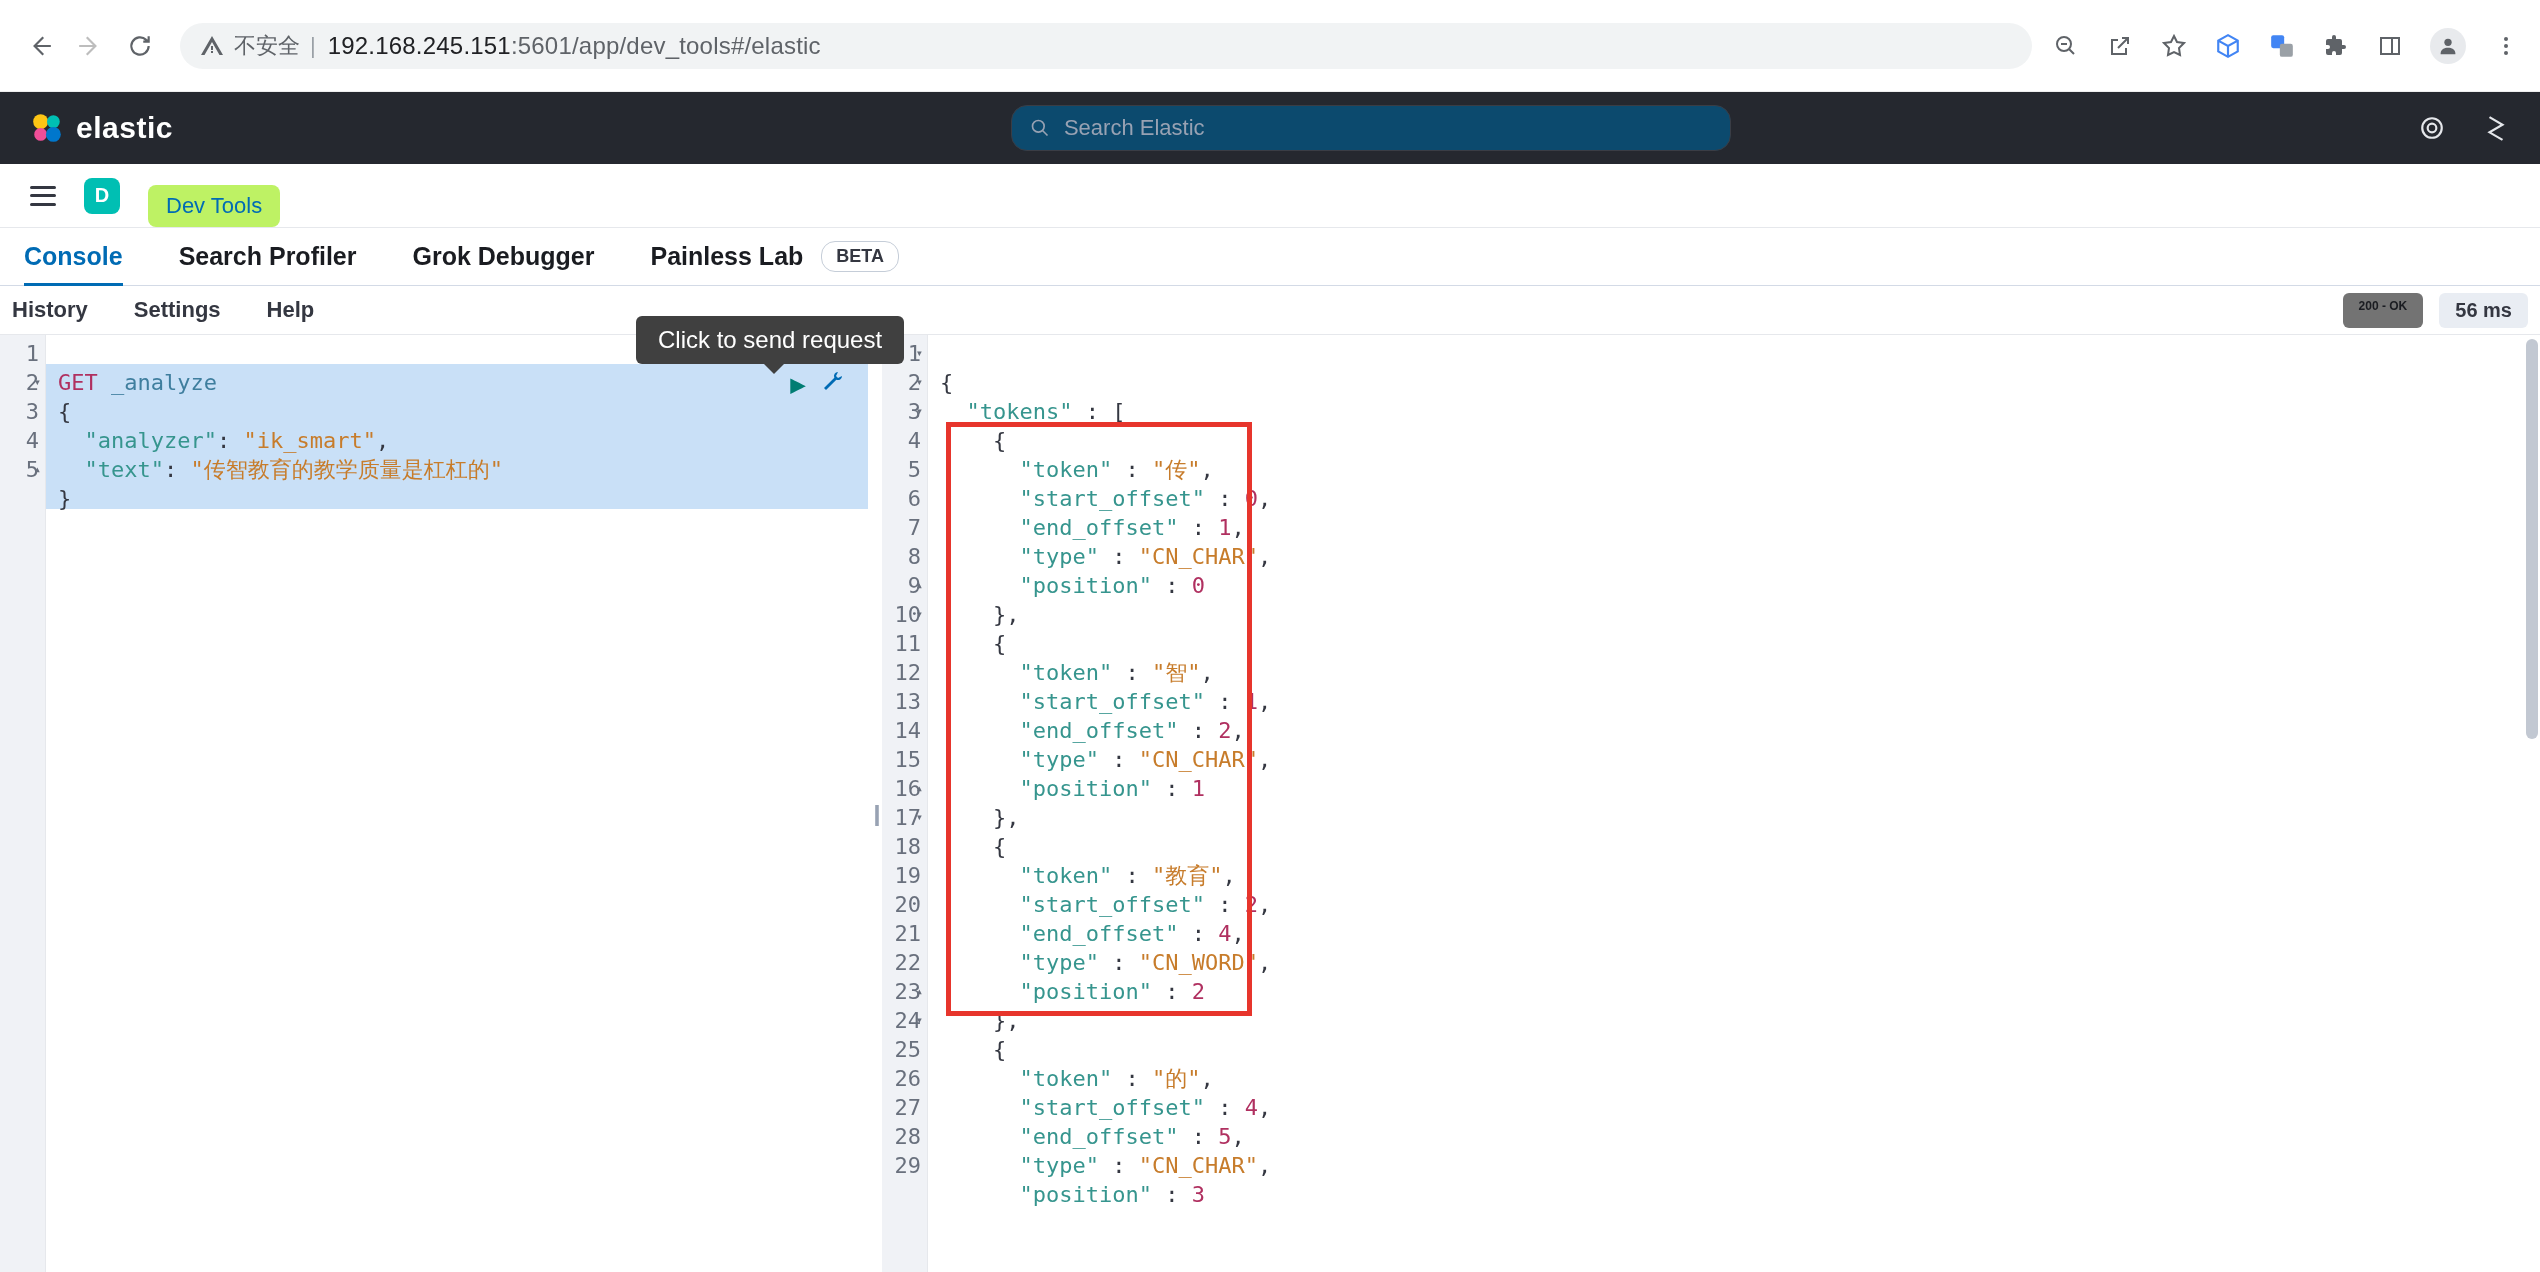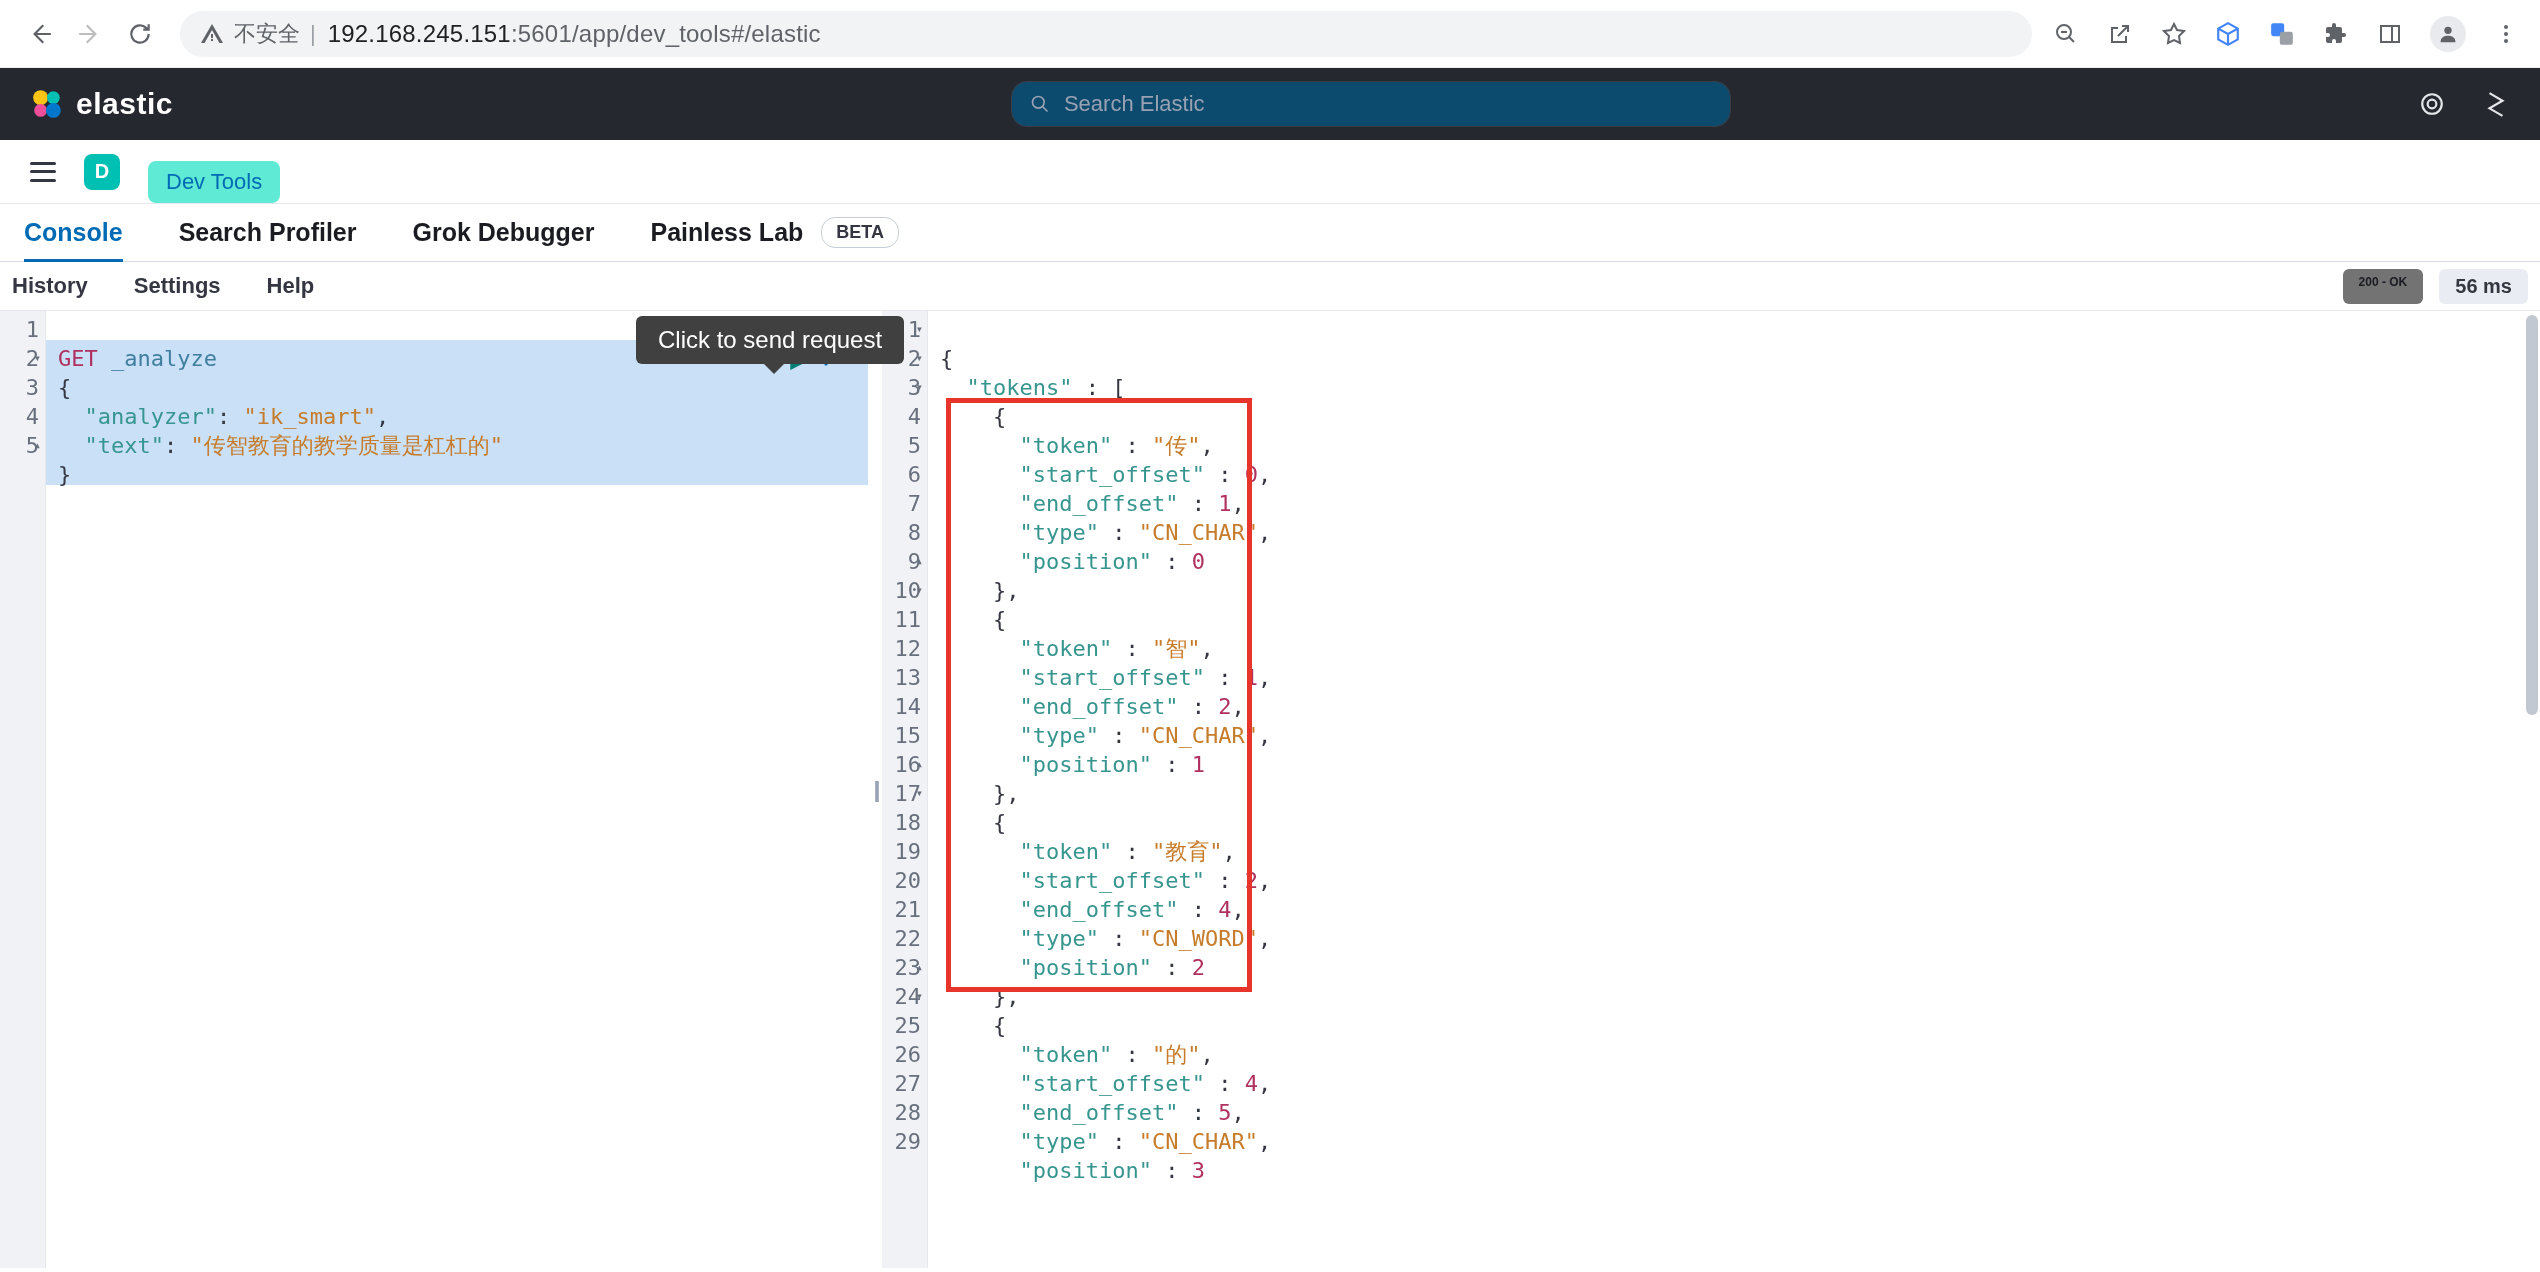--- a/index.html
+++ b/index.html
@@ -1,19 +1,19 @@
 <!DOCTYPE html>
 <html><head>
 <meta charset="utf-8">
 <style>
 * { margin: 0; padding: 0; box-sizing: border-box; }
 body { font-family: -apple-system, BlinkMacSystemFont, "Segoe UI", Helvetica, Arial, sans-serif; width: 2540px; height: 1272px; overflow: hidden; background: #fff; }
 
 
-.browser-bar { height: 68px; background: #fff; display: flex; align-items: center; padding: 0 20px; gap: 10px; border-bottom: 1px solid #eee; }
+.browser-bar { height: 92px; background: #fff; display: flex; align-items: center; padding: 0 20px; gap: 10px; border-bottom: 1px solid #eee; }
 .nav-btn { width: 40px; height: 40px; display: flex; align-items: center; justify-content: center; border-radius: 50%; cursor: pointer; color: #5f6368; font-size: 24px; }
 .nav-btn.disabled { color: #bdbdbd; }
 .url-bar { flex: 1; height: 46px; background: #f1f3f4; border-radius: 23px; display: flex; align-items: center; padding: 0 20px; margin: 0 10px; gap: 12px; }
 .url-warn { display: flex; align-items: center; gap: 10px; color: #5f6368; font-size: 22px; }
 .url-sep { color: #9aa0a6; }
 .url-text { font-size: 24px; color: #202124; letter-spacing: 0.2px; }
 .url-text .path { color: #5f6368; }
 .browser-icons { display: flex; gap: 26px; align-items: center; color: #5f6368; }
 .browser-icons .bi { width: 28px; height: 28px; display: flex; align-items: center; justify-content: center; font-size: 26px; }
 .avatar-circle { width: 36px; height: 36px; border-radius: 50%; background: #e8eaed; display: flex; align-items: center; justify-content: center; color: #5f6368; }
@@ -25,21 +25,21 @@
 .elastic-logo .word { color: #fff; font-size: 30px; font-weight: 600; letter-spacing: 0.5px; }
 .elastic-search { margin-left: 820px; width: 720px; height: 46px; background: #0c4a6e; border: 1px solid #3a3d45; border-radius: 16px; display: flex; align-items: center; padding: 0 18px; gap: 14px; color: #98a2b3; font-size: 22px; }
 .elastic-header-right { margin-left: auto; display: flex; gap: 36px; color: #e5e7eb; }
 .hdr-icon { width: 28px; height: 28px; display: flex; align-items: center; justify-content: center; }
 
 
 .kbn-bar { height: 64px; background: #fff; display: flex; align-items: center; padding: 0 30px; gap: 28px; border-bottom: 1px solid #e6e8ec; }
 .hamburger { width: 26px; height: 20px; display: flex; flex-direction: column; justify-content: space-between; cursor: pointer; }
 .hamburger div { height: 3px; background: #343741; border-radius: 2px; }
 .d-badge { width: 36px; height: 36px; background: #00bfb3; border-radius: 8px; display: flex; align-items: center; justify-content: center; color: #fff; font-weight: 700; font-size: 20px; }
-.devtools-pill { background: #5eead4; color: #006bb4; font-size: 22px; padding: 8px 18px; border-radius: 8px; font-weight: 500; margin-top: 20px; }
+.devtools-pill { background: #bef264; color: #006bb4; font-size: 22px; padding: 8px 18px; border-radius: 8px; font-weight: 500; margin-top: 20px; }
 
 
 .dt-tabs { height: 58px; display: flex; align-items: center; padding: 0 24px; gap: 56px; border-bottom: 1px solid #d3dae6; }
 .dt-tab { font-size: 25px; font-weight: 700; color: #1a1c21; cursor: pointer; height: 100%; display: flex; align-items: center; position: relative; }
 .dt-tab.active { color: #006bb4; }
 .dt-tab.active::after { content: ""; position: absolute; bottom: -1px; left: 0; right: 0; height: 3px; background: #006bb4; }
 .beta-badge { border: 1px solid #c5cdd8; border-radius: 14px; padding: 4px 14px; font-size: 18px; font-weight: 700; color: #343741; margin-left: -38px; }
 
 
 .sub-toolbar { height: 48px; display: flex; align-items: center; padding: 0 12px; gap: 46px; }

